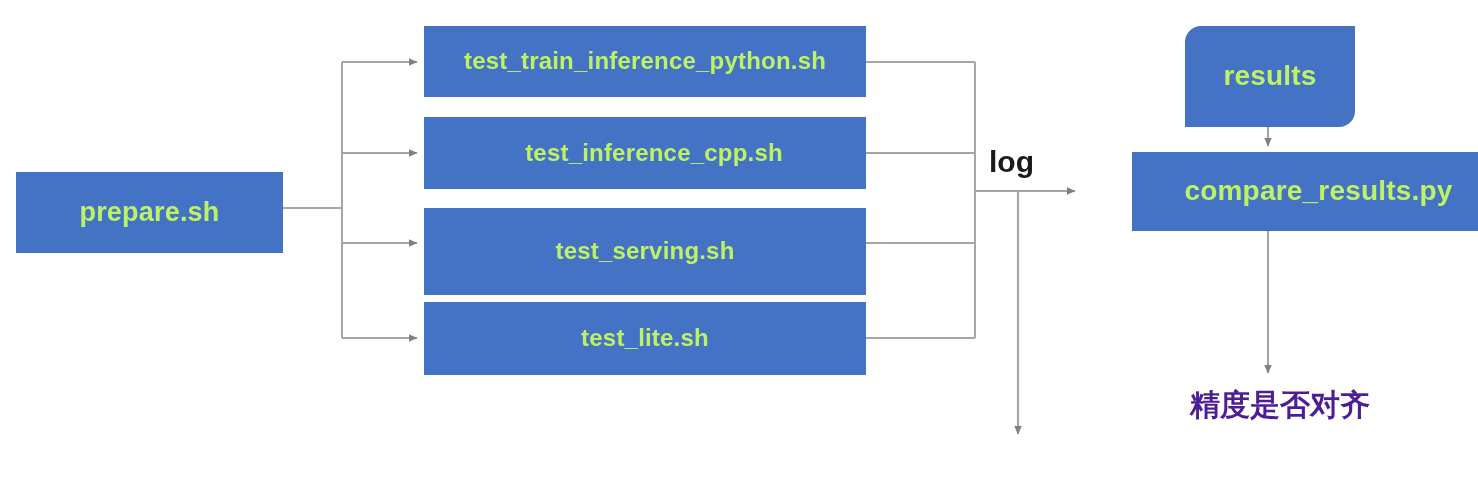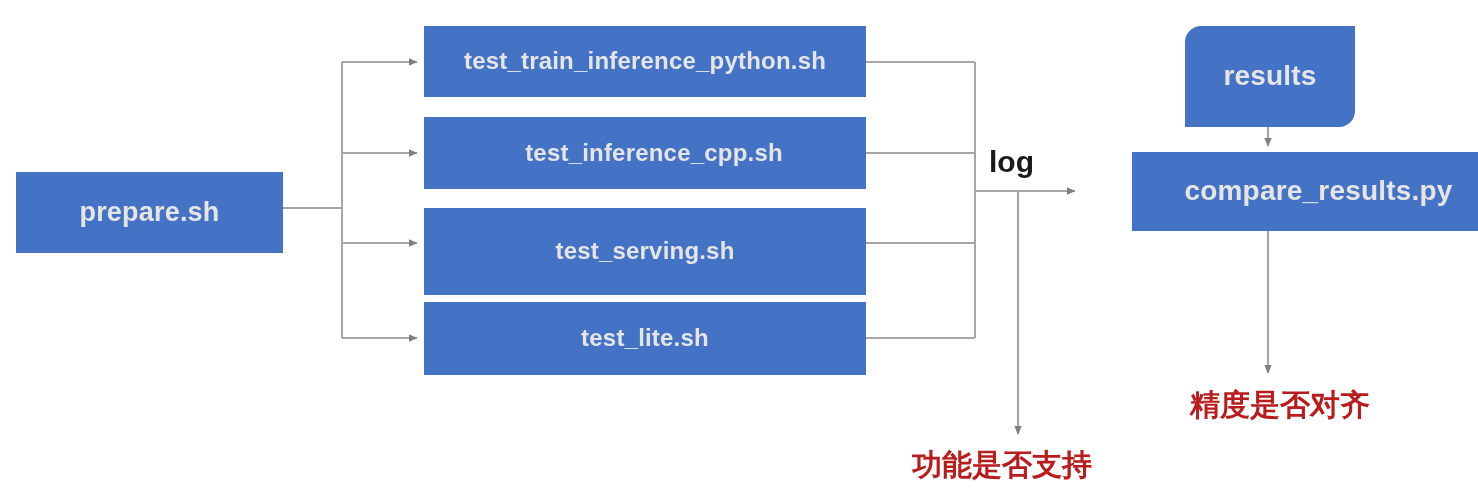--- a/index.html
+++ b/index.html
@@ -25,21 +25,21 @@
     position: absolute;
     left: 0;
     top: 0;
     width: 1478px;
     height: 498px;
     pointer-events: none;
   }
   .node {
     position: absolute;
     background: #4472c4;
-    color: #e5e5e5;
+    color: #bef264;
     display: flex;
     align-items: center;
     justify-content: center;
     font-weight: bold;
     letter-spacing: 0.2px;
     box-sizing: border-box;
     text-align: center;
     line-height: 1.1;
   }
   .node-label {
@@ -61,21 +61,21 @@
   }
   #label-log {
     left: 989px;
     top: 145px;
     font-size: 30px;
     color: #1a1a1a;
     font-weight: bold;
   }
   .annotation-red {
     position: absolute;
-    color: #b91c1c;
+    color: #4c1d95;
     font-weight: bold;
     white-space: nowrap;
     font-family: "DejaVu Sans", "Liberation Sans", sans-serif;
   }
   #annotation-function { left: 912px;  top: 445px; font-size: 30px; }
   #annotation-accuracy { left: 1190px; top: 385px; font-size: 30px; }
 </style>
 </head>
 <body>
 
@@ -145,17 +145,16 @@
   <div class="node" id="node-results">
     <span class="node-label">results</span>
   </div>
 
   <div class="node" id="node-compare">
     <span class="node-label">compare_results.py</span>
   </div>
 
   <div class="edge-text" id="label-log">log</div>
 
-  <div class="annotation-red" id="annotation-function">功能是否支持</div>
 
   <div class="annotation-red" id="annotation-accuracy">精度是否对齐</div>
 
 </div>
 
 </body></html>

